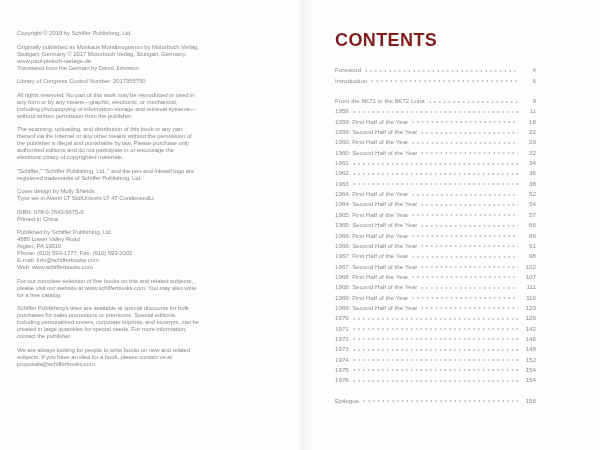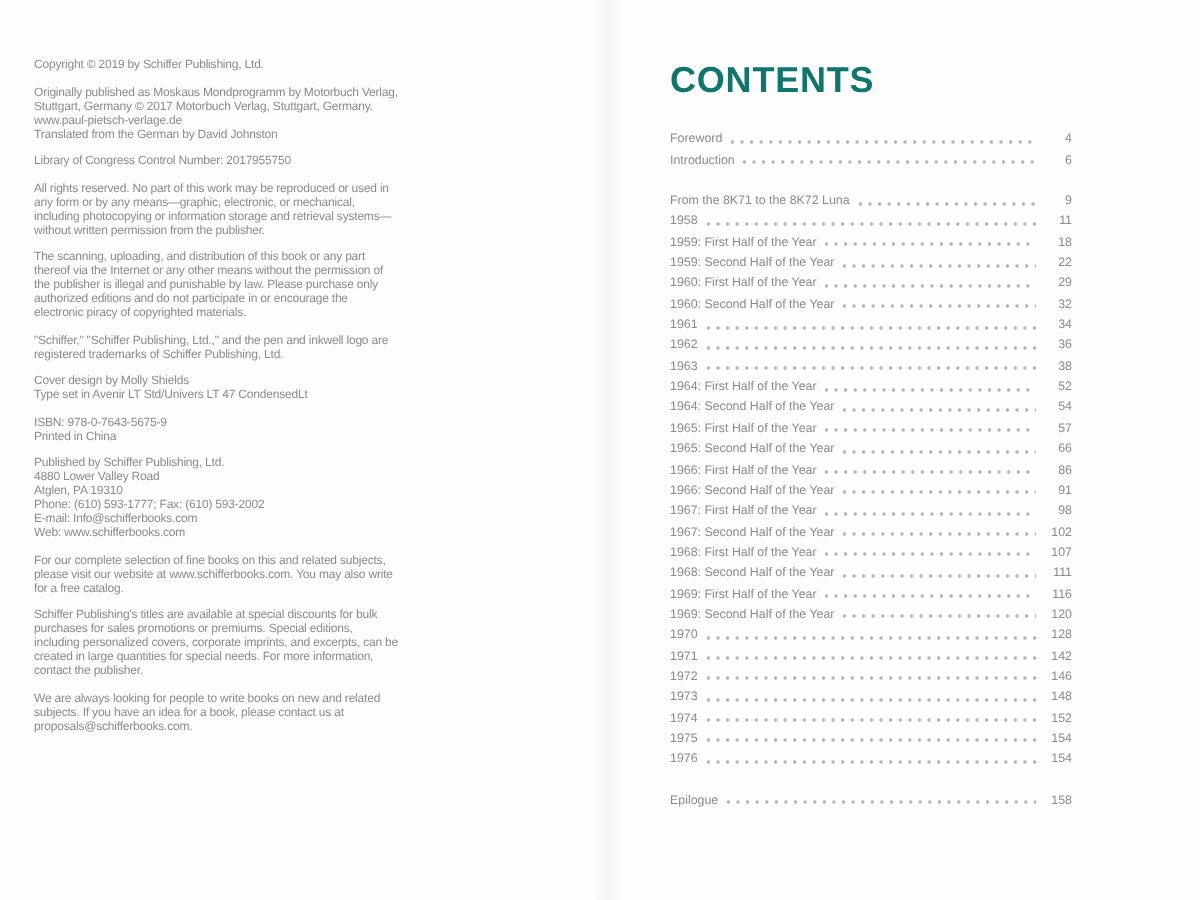--- a/index.html
+++ b/index.html
@@ -90,21 +90,21 @@
 contact the publisher.</p>
         <p class="copy-para">We are always looking for people to write books on new and related
 subjects. If you have an idea for a book, please contact us at
 proposals@schifferbooks.com.</p>
       </div>
   </div>
 
   <div class="spine"></div>
 
   <div class="right-page">
-    <h1 class="contents-title" style="color: #0f766e;">CONTENTS</h1>
+    <h1 class="contents-title" style="color: #7f1d1d;">CONTENTS</h1>
     <div id="toc-list" class="toc-list">
         <div class="toc-row">
           <span class="toc-label">Foreword</span>
           <span class="toc-leader"></span>
           <span class="toc-page">4</span>
         </div>
         <div class="toc-row">
           <span class="toc-label">Introduction</span>
           <span class="toc-leader"></span>
           <span class="toc-page">6</span>

